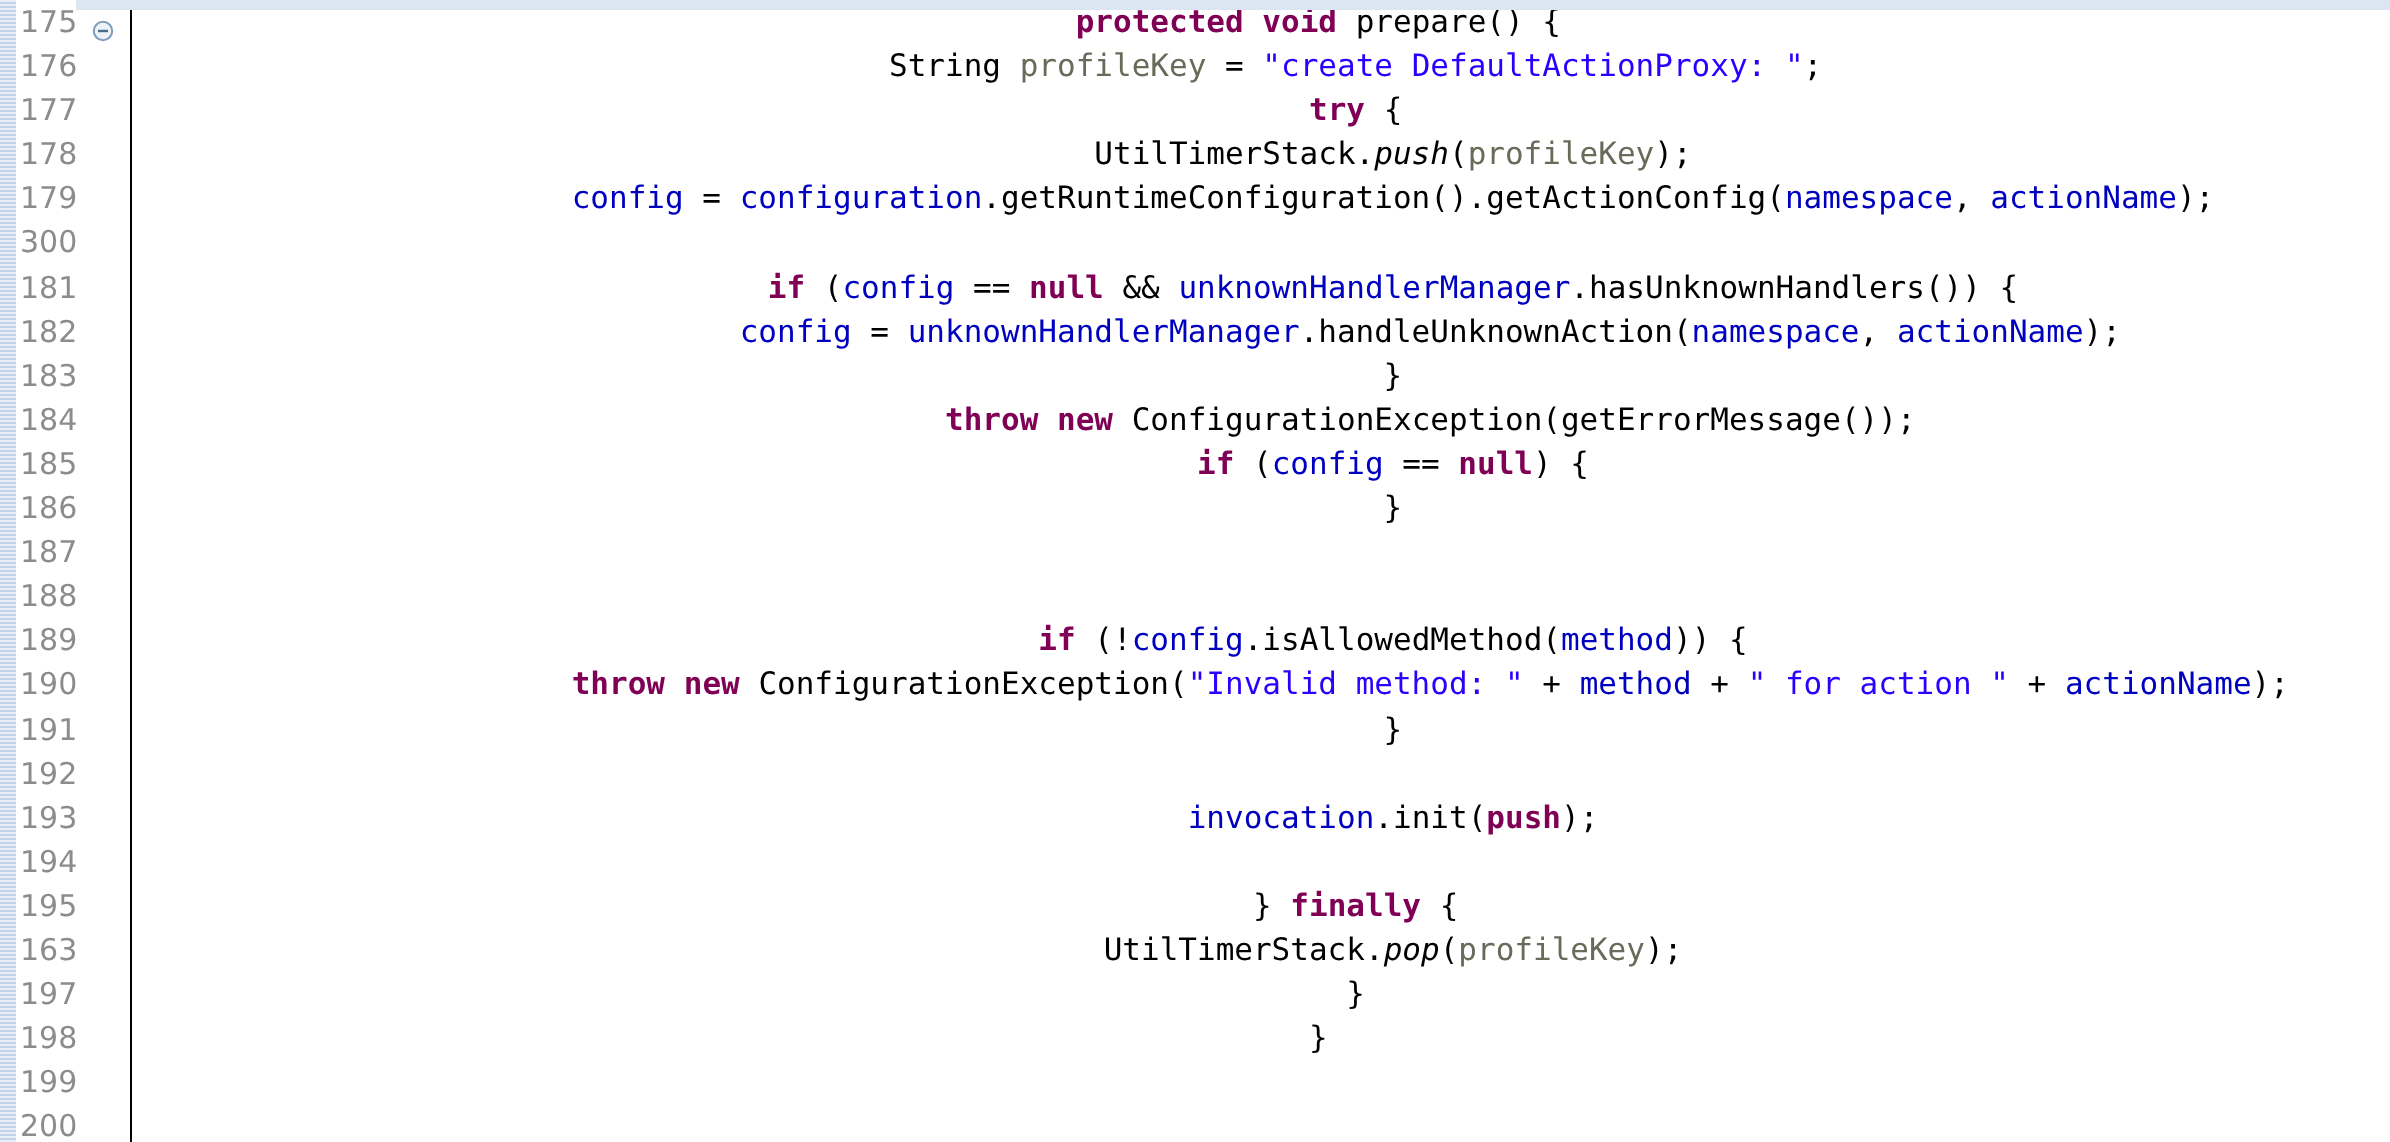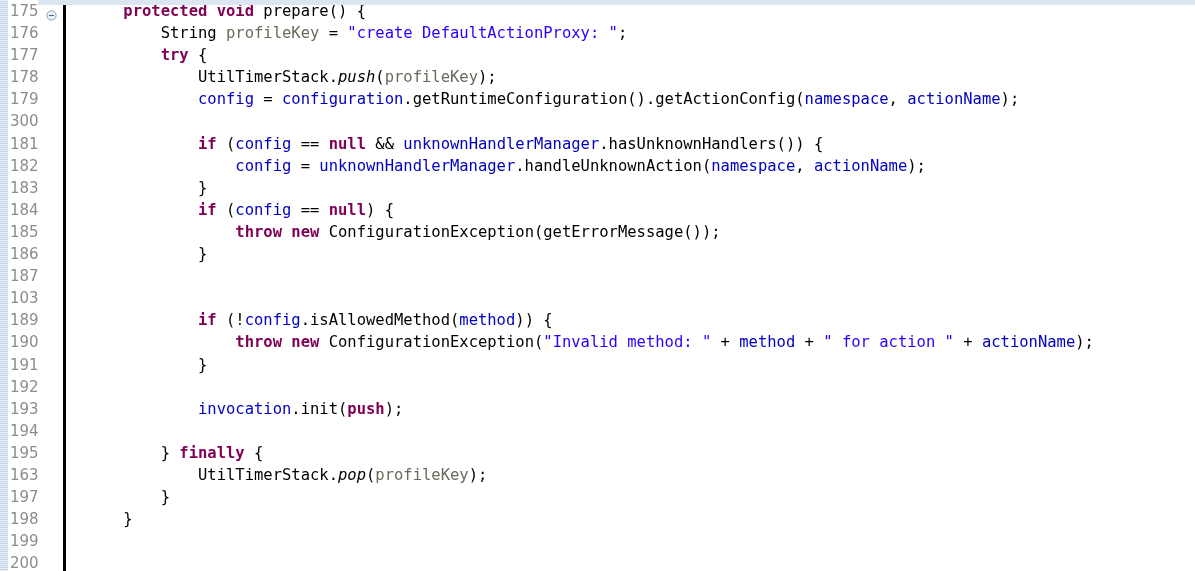--- a/index.html
+++ b/index.html
@@ -49,21 +49,21 @@
     box-sizing: border-box;
   }
 
   
   .gutter {
     width: 58px;
     flex: 0 0 58px;
     background: #ffffff;
     position: relative;
     box-sizing: border-box;
-    border-right: 3px solid #000000;
+    border-right: 1px solid #000000;
   }
   .gutter-line {
     height: 22.1px;
     line-height: 22.1px;
     position: relative;
     font-family: "DejaVu Sans", "Liberation Sans", sans-serif;
     font-size: 15px;
     color: #8c8c8c;
     text-align: left;
     padding-left: 2px;
@@ -84,20 +84,21 @@
   }
 
   
   .code-area {
     flex: 1 1 auto;
     position: relative;
     background: #ffffff;
     overflow: hidden;
     padding-left: 20px;
     box-sizing: border-box;
+    text-align: center;
   }
   .code-line {
     height: 22.1px;
     line-height: 22.1px;
     font-family: "DejaVu Sans Mono", "Liberation Mono", monospace;
     font-size: 15.5px;
     color: #000000;
     white-space: pre;
     letter-spacing: 0px;
   }
@@ -129,21 +130,21 @@
       <div class="gutter-line"><span class="gutter-num">178</span></div>
       <div class="gutter-line"><span class="gutter-num">179</span></div>
       <div class="gutter-line"><span class="gutter-num">300</span></div>
       <div class="gutter-line"><span class="gutter-num">181</span></div>
       <div class="gutter-line"><span class="gutter-num">182</span></div>
       <div class="gutter-line"><span class="gutter-num">183</span></div>
       <div class="gutter-line"><span class="gutter-num">184</span></div>
       <div class="gutter-line"><span class="gutter-num">185</span></div>
       <div class="gutter-line"><span class="gutter-num">186</span></div>
       <div class="gutter-line"><span class="gutter-num">187</span></div>
-      <div class="gutter-line"><span class="gutter-num">103</span></div>
+      <div class="gutter-line"><span class="gutter-num">188</span></div>
       <div class="gutter-line"><span class="gutter-num">189</span></div>
       <div class="gutter-line"><span class="gutter-num">190</span></div>
       <div class="gutter-line"><span class="gutter-num">191</span></div>
       <div class="gutter-line"><span class="gutter-num">192</span></div>
       <div class="gutter-line"><span class="gutter-num">193</span></div>
       <div class="gutter-line"><span class="gutter-num">194</span></div>
       <div class="gutter-line"><span class="gutter-num">195</span></div>
       <div class="gutter-line"><span class="gutter-num">163</span></div>
       <div class="gutter-line"><span class="gutter-num">197</span></div>
       <div class="gutter-line"><span class="gutter-num">198</span></div>
@@ -154,22 +155,22 @@
   <div class="code-area" id="code-area">
       <div class="code-line"><span class="tok-plain">    </span><span class="tok-kw">protected</span><span class="tok-plain"> </span><span class="tok-kw">void</span><span class="tok-plain"> prepare() {</span></div>
       <div class="code-line"><span class="tok-plain">        String </span><span class="tok-local">profileKey</span><span class="tok-plain"> = </span><span class="tok-string">"create DefaultActionProxy: "</span><span class="tok-plain">;</span></div>
       <div class="code-line"><span class="tok-plain">        </span><span class="tok-kw">try</span><span class="tok-plain"> {</span></div>
       <div class="code-line"><span class="tok-plain">            UtilTimerStack.</span><span class="tok-static">push</span><span class="tok-plain">(</span><span class="tok-local">profileKey</span><span class="tok-plain">);</span></div>
       <div class="code-line"><span class="tok-plain">            </span><span class="tok-field">config</span><span class="tok-plain"> = </span><span class="tok-field">configuration</span><span class="tok-plain">.getRuntimeConfiguration().getActionConfig(</span><span class="tok-field">namespace</span><span class="tok-plain">, </span><span class="tok-field">actionName</span><span class="tok-plain">);</span></div>
       <div class="code-line">&nbsp;</div>
       <div class="code-line"><span class="tok-plain">            </span><span class="tok-kw">if</span><span class="tok-plain"> (</span><span class="tok-field">config</span><span class="tok-plain"> == </span><span class="tok-kw">null</span><span class="tok-plain"> &amp;&amp; </span><span class="tok-field">unknownHandlerManager</span><span class="tok-plain">.hasUnknownHandlers()) {</span></div>
       <div class="code-line"><span class="tok-plain">                </span><span class="tok-field">config</span><span class="tok-plain"> = </span><span class="tok-field">unknownHandlerManager</span><span class="tok-plain">.handleUnknownAction(</span><span class="tok-field">namespace</span><span class="tok-plain">, </span><span class="tok-field">actionName</span><span class="tok-plain">);</span></div>
       <div class="code-line"><span class="tok-plain">            }</span></div>
+      <div class="code-line"><span class="tok-plain">                </span><span class="tok-kw">throw</span><span class="tok-plain"> </span><span class="tok-kw">new</span><span class="tok-plain"> ConfigurationException(getErrorMessage());</span></div>
       <div class="code-line"><span class="tok-plain">            </span><span class="tok-kw">if</span><span class="tok-plain"> (</span><span class="tok-field">config</span><span class="tok-plain"> == </span><span class="tok-kw">null</span><span class="tok-plain">) {</span></div>
-      <div class="code-line"><span class="tok-plain">                </span><span class="tok-kw">throw</span><span class="tok-plain"> </span><span class="tok-kw">new</span><span class="tok-plain"> ConfigurationException(getErrorMessage());</span></div>
       <div class="code-line"><span class="tok-plain">            }</span></div>
       <div class="code-line">&nbsp;</div>
       <div class="code-line">&nbsp;</div>
       <div class="code-line"><span class="tok-plain">            </span><span class="tok-kw">if</span><span class="tok-plain"> (!</span><span class="tok-field">config</span><span class="tok-plain">.isAllowedMethod(</span><span class="tok-field">method</span><span class="tok-plain">)) {</span></div>
       <div class="code-line"><span class="tok-plain">                </span><span class="tok-kw">throw</span><span class="tok-plain"> </span><span class="tok-kw">new</span><span class="tok-plain"> ConfigurationException(</span><span class="tok-string">"Invalid method: "</span><span class="tok-plain"> + </span><span class="tok-field">method</span><span class="tok-plain"> + </span><span class="tok-string">" for action "</span><span class="tok-plain"> + </span><span class="tok-field">actionName</span><span class="tok-plain">);</span></div>
       <div class="code-line"><span class="tok-plain">            }</span></div>
       <div class="code-line">&nbsp;</div>
       <div class="code-line"><span class="tok-plain">            </span><span class="tok-field">invocation</span><span class="tok-plain">.init(</span><span class="tok-kw">push</span><span class="tok-plain">);</span></div>
       <div class="code-line">&nbsp;</div>
       <div class="code-line"><span class="tok-plain">        } </span><span class="tok-kw">finally</span><span class="tok-plain"> {</span></div>

